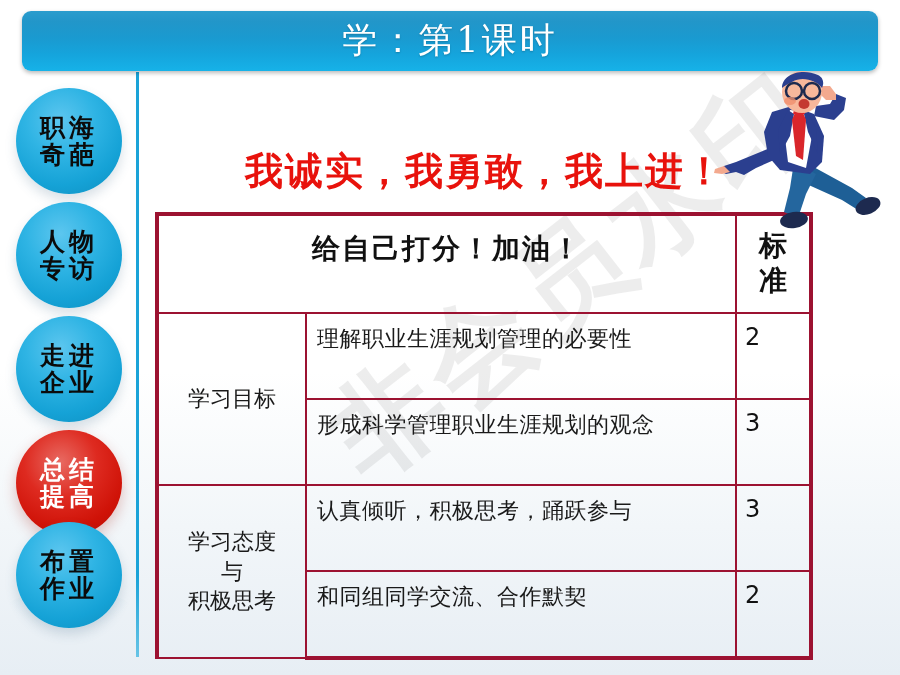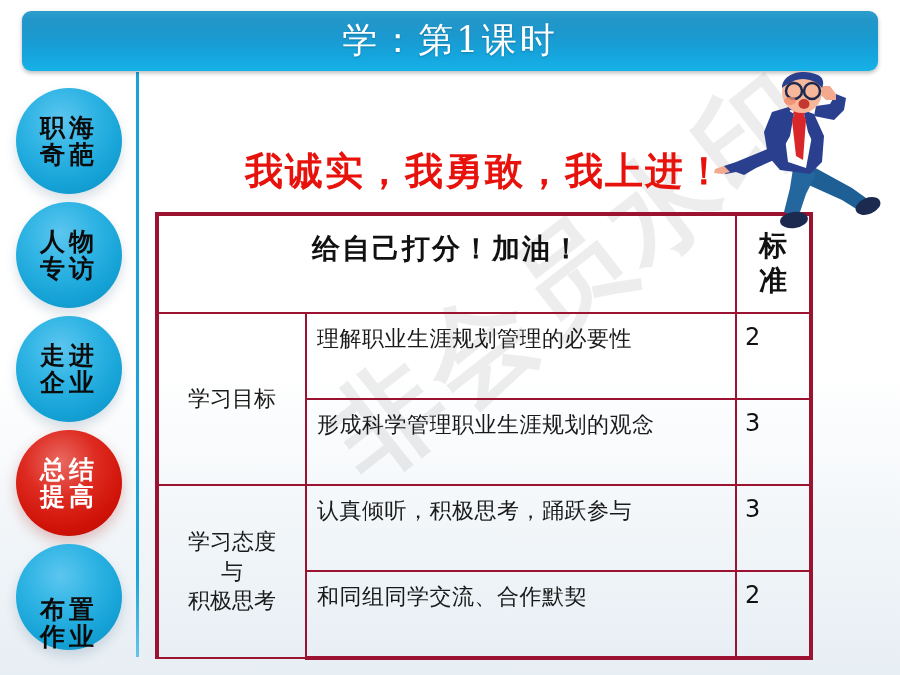--- a/index.html
+++ b/index.html
@@ -233,21 +233,21 @@
       <span class="nav-label">走进
 企业</span>
     </div>
 
     <div class="nav-glow" style="top:512px;"></div>
     <div class="nav-circle red" style="top:352px;">
       <span class="nav-label">总结
 提高</span>
     </div>
 
-    <div class="nav-circle blue" style="top:466px;align-items:flex-end;">
+    <div class="nav-circle blue" style="top:444px;">
       <span class="nav-label">布置
 作业</span>
     </div>
   </div>
 
   <div class="slogan">我诚实，我勇敢，我上进！</div>
 
   <svg class="cartoon" viewBox="0 0 190 165">
 
     <path d="M64 78 L30 92 L18 96 L14 101 L20 104 L30 102 L38 105 L50 98 L68 90 Z" fill="#2b3f8f"></path>

